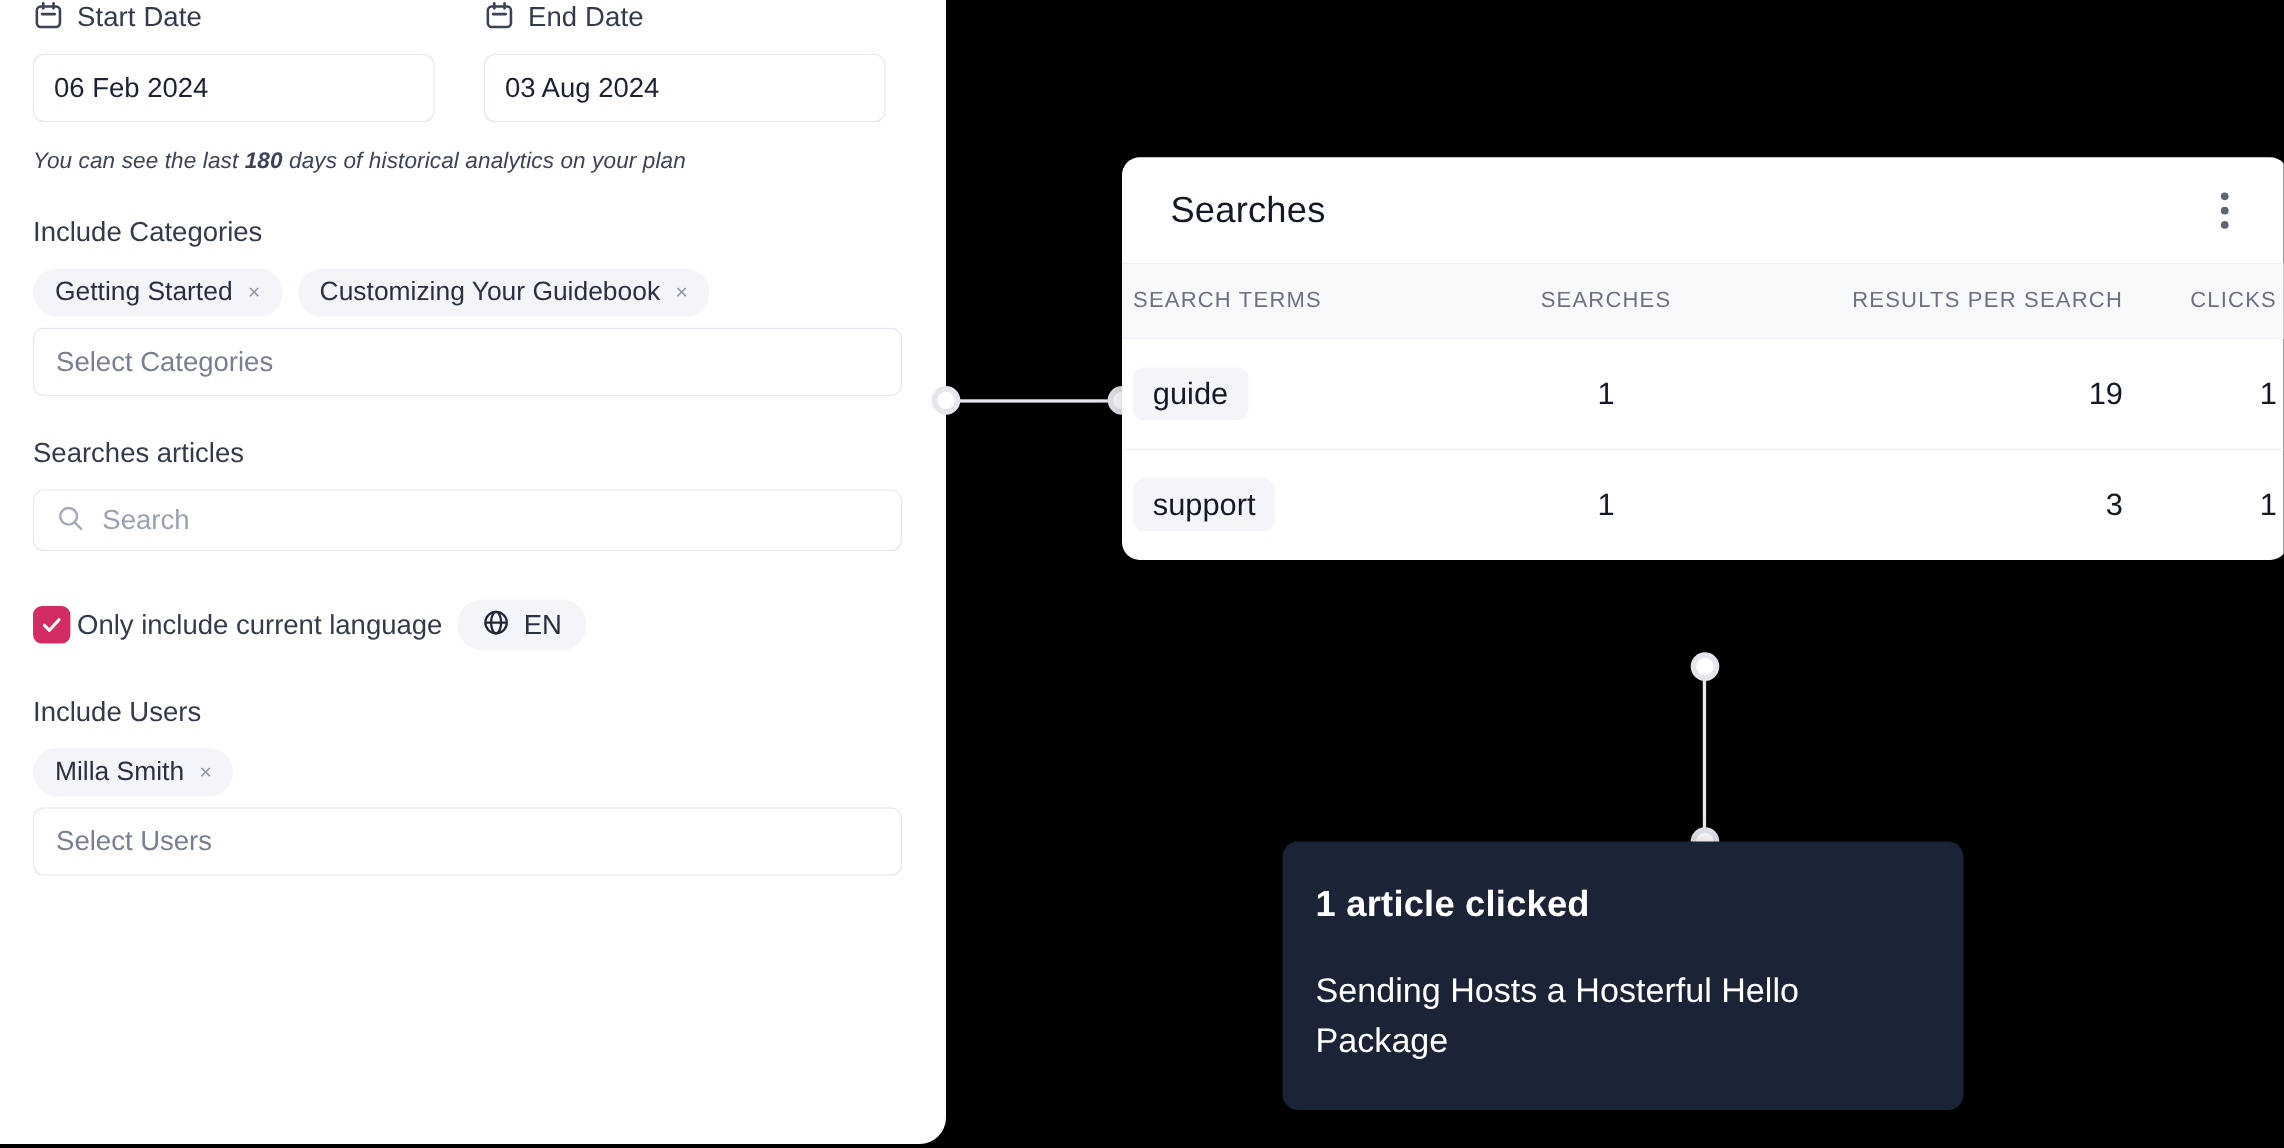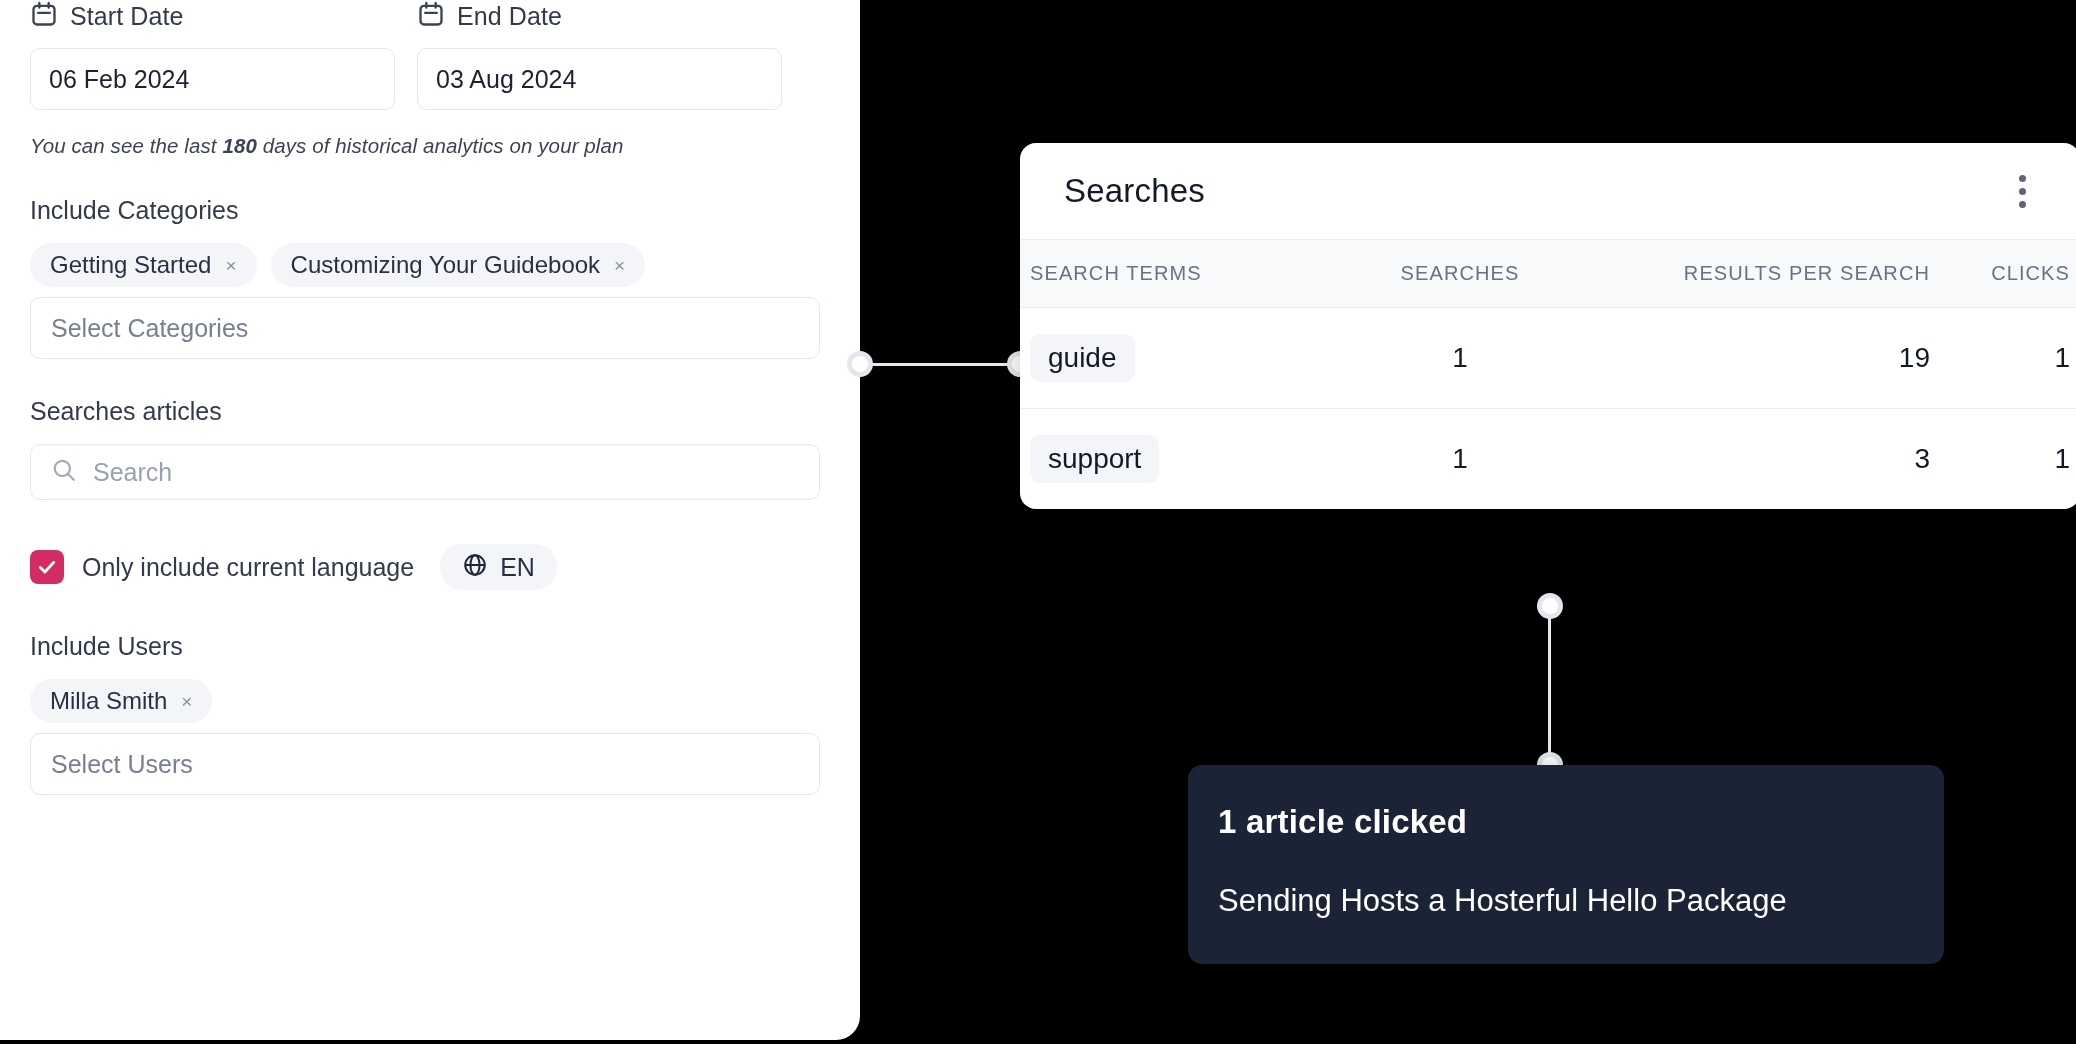--- a/index.html
+++ b/index.html
@@ -31,21 +31,21 @@
   }
   .filter-inner {
     position: absolute;
     left: 70px;
     top: 40px;
     width: 790px;
   }
 
   .date-row {
     display: flex;
-    gap: 22px;
+    gap: 45px;
   }
   .date-field { width: 365px; }
   .date-label-row {
     display: flex;
     align-items: center;
     gap: 12px;
     margin-bottom: 16px;
   }
   .date-label-text {
     font-size: 25px;
@@ -134,21 +134,21 @@
     width: 100%;
   }
   .search-box .ph {
     font-size: 25px;
     color: #9aa1b1;
   }
 
   .lang-row {
     display: flex;
     align-items: center;
-    gap: 18px;
+    gap: 6px;
     margin-top: 44px;
   }
   .checkbox {
     width: 34px;
     height: 34px;
     border-radius: 8px;
     background: #d22c63;
     display: flex;
     align-items: center;
     justify-content: center;
@@ -264,27 +264,26 @@
     padding: 8px 18px;
     font-size: 28px;
     color: #131926;
   }
 
   
   #tooltip-card {
     position: absolute;
     left: 1166px;
     top: 765px;
-    width: 756px;
+    width: 619px;
     background: #1b2336;
     border-radius: 14px;
     box-sizing: border-box;
     padding: 38px 30px 40px 30px;
     box-shadow: 0 8px 28px rgba(0,0,0,0.35);
-    margin-left: 22px;
   }
   .tt-title {
     font-size: 33px;
     font-weight: bold;
     color: #ffffff;
     letter-spacing: 0.2px;
   }
   .tt-body {
     margin-top: 38px;
     font-size: 31px;

